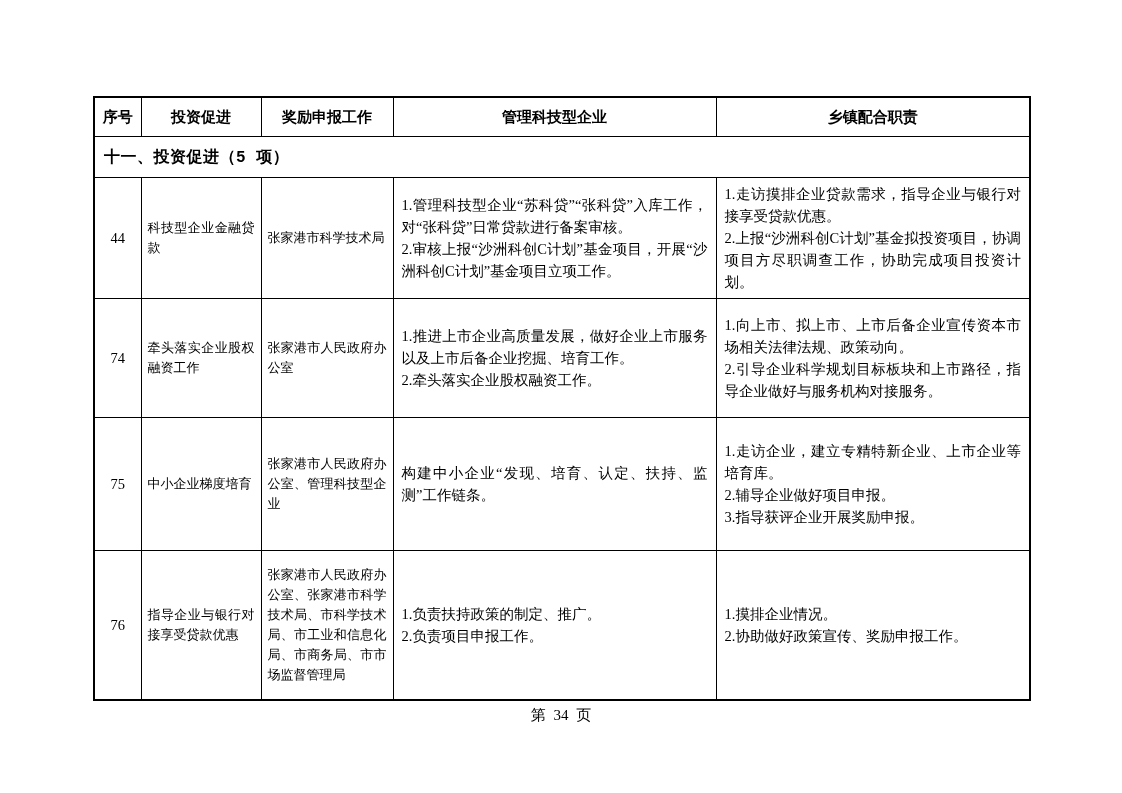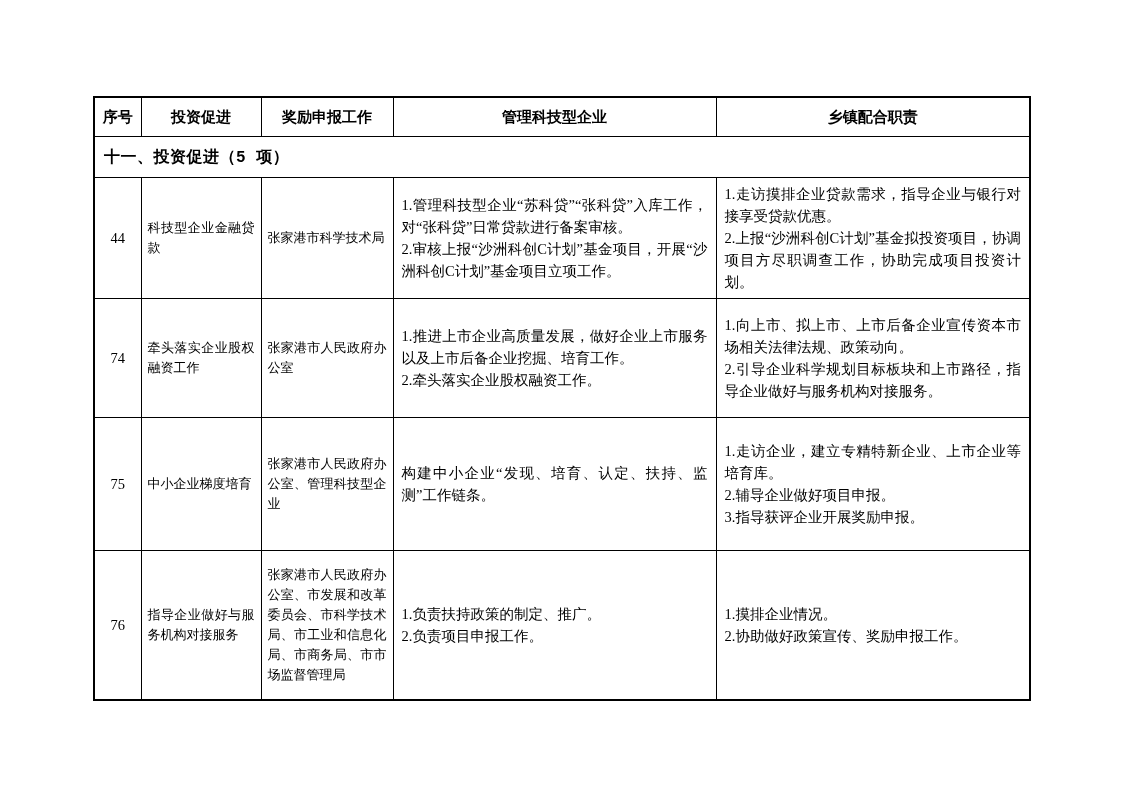--- a/index.html
+++ b/index.html
@@ -130,24 +130,25 @@
         <td class="name-cell">中小企业梯度培育</td>
         <td class="dept-cell">张家港市人民政府办公室、管理科技型企业</td>
         <td class="duty-cell">构建中小企业“发现、培育、认定、扶持、监测”工作链条。</td>
         <td class="duty-cell">1.走访企业，建立专精特新企业、上市企业等培育库。
 2.辅导企业做好项目申报。
 3.指导获评企业开展奖励申报。</td>
       </tr>
 
       <tr class="row-76">
         <td class="no-cell">76</td>
-        <td class="name-cell">指导企业做好与服务机构对接服务</td>
-        <td class="dept-cell">张家港市人民政府办公室、市发展和改革委员会、市科学技术局、市工业和信息化局、市商务局、市市场监督管理局</td>
+        <td class="name-cell">指导企业与银行对接享受贷款优惠</td>
+        <td class="dept-cell">张家港市人民政府办公室、张家港市科学技术局、市科学技术局、市工业和信息化局、市商务局、市市场监督管理局</td>
         <td class="duty-cell">1.负责扶持政策的制定、推广。
 2.负责项目申报工作。</td>
         <td class="duty-cell">1.摸排企业情况。
 2.协助做好政策宣传、奖励申报工作。</td>
       </tr>
     </tbody>
   </table>
 
+  <div class="footer">第 34 页</div>
 
 </div>
 
 </body></html>

